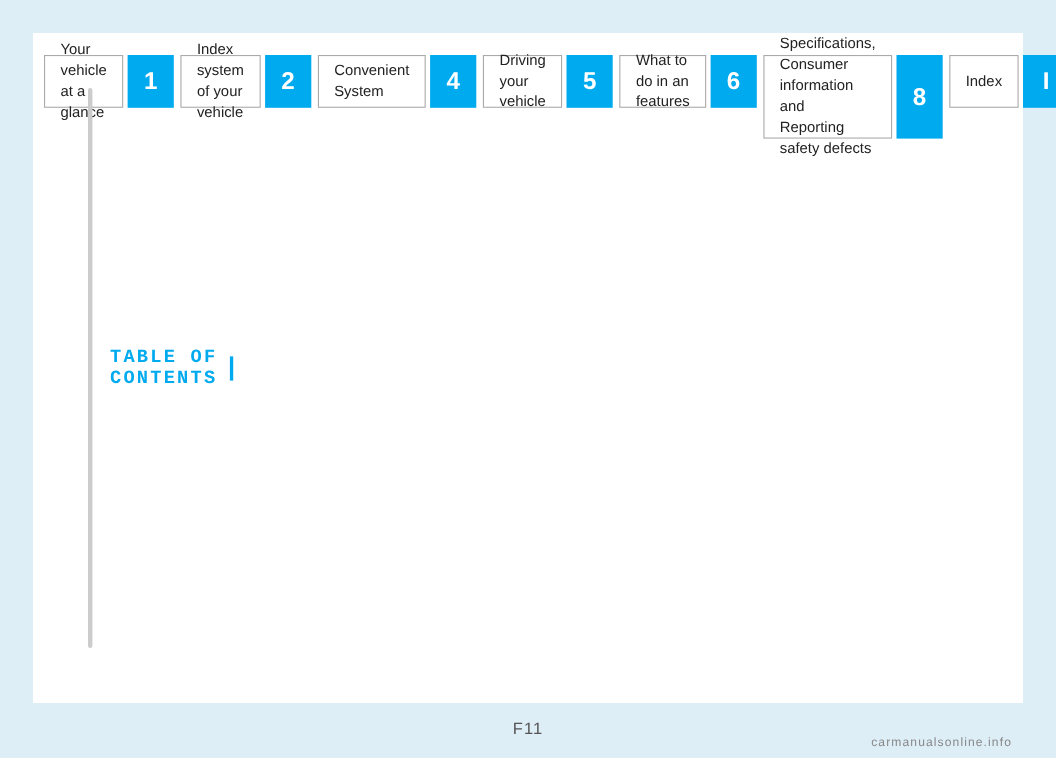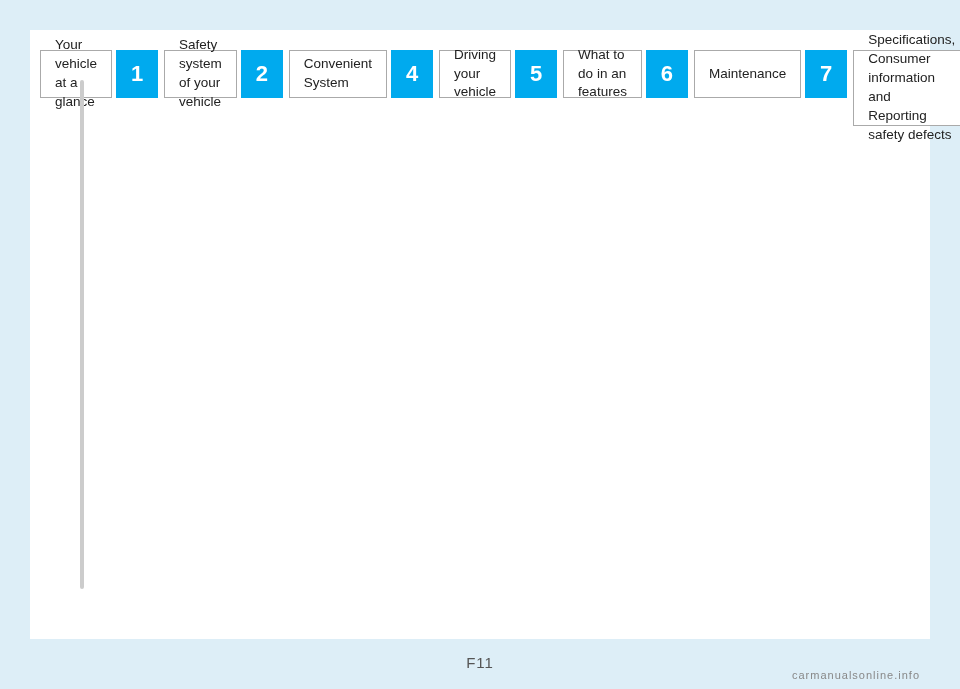--- a/index.html
+++ b/index.html
@@ -145,58 +145,56 @@
   </style>
 </head>
 <body>
 
 <div class="page-bg"></div>
 
 <div class="main-content">
 
   <div class="left-panel">
     <div class="left-border-box"></div>
+    <div class="toc-title">
+      <span class="toc-title-text">TABLE OF CONTENTS</span>
+      <span class="toc-title-bar"></span>
+    </div>
   </div>
 
   <div class="right-panel" id="toc-list">
   <div class="toc-row">
         <div class="toc-label">
           <span class="toc-label-text">Your vehicle at a glance</span>
         </div>
         <div class="toc-number">1</div>
       </div>
       <div class="toc-row">
         <div class="toc-label">
-          <span class="toc-label-text">Safety system of your vehicle</span>
+          <span class="toc-label-text">Index system of your vehicle</span>
         </div>
         <div class="toc-number">2</div>
       </div>
       <div class="toc-row">
         <div class="toc-label">
           <span class="toc-label-text">Convenient System</span>
         </div>
         <div class="toc-number">4</div>
       </div>
       <div class="toc-row">
         <div class="toc-label">
           <span class="toc-label-text">Driving your vehicle</span>
         </div>
         <div class="toc-number">5</div>
       </div>
       <div class="toc-row">
         <div class="toc-label">
           <span class="toc-label-text">What to do in an features</span>
         </div>
         <div class="toc-number">6</div>
-      </div>
-      <div class="toc-row">
-        <div class="toc-label">
-          <span class="toc-label-text">Maintenance</span>
-        </div>
-        <div class="toc-number">7</div>
       </div>
       <div class="toc-row tall">
         <div class="toc-label">
           <span class="toc-label-text">Specifications, Consumer information and<br>Reporting safety defects</span>
         </div>
         <div class="toc-number">8</div>
       </div>
       <div class="toc-row">
         <div class="toc-label">
           <span class="toc-label-text">Index</span>

